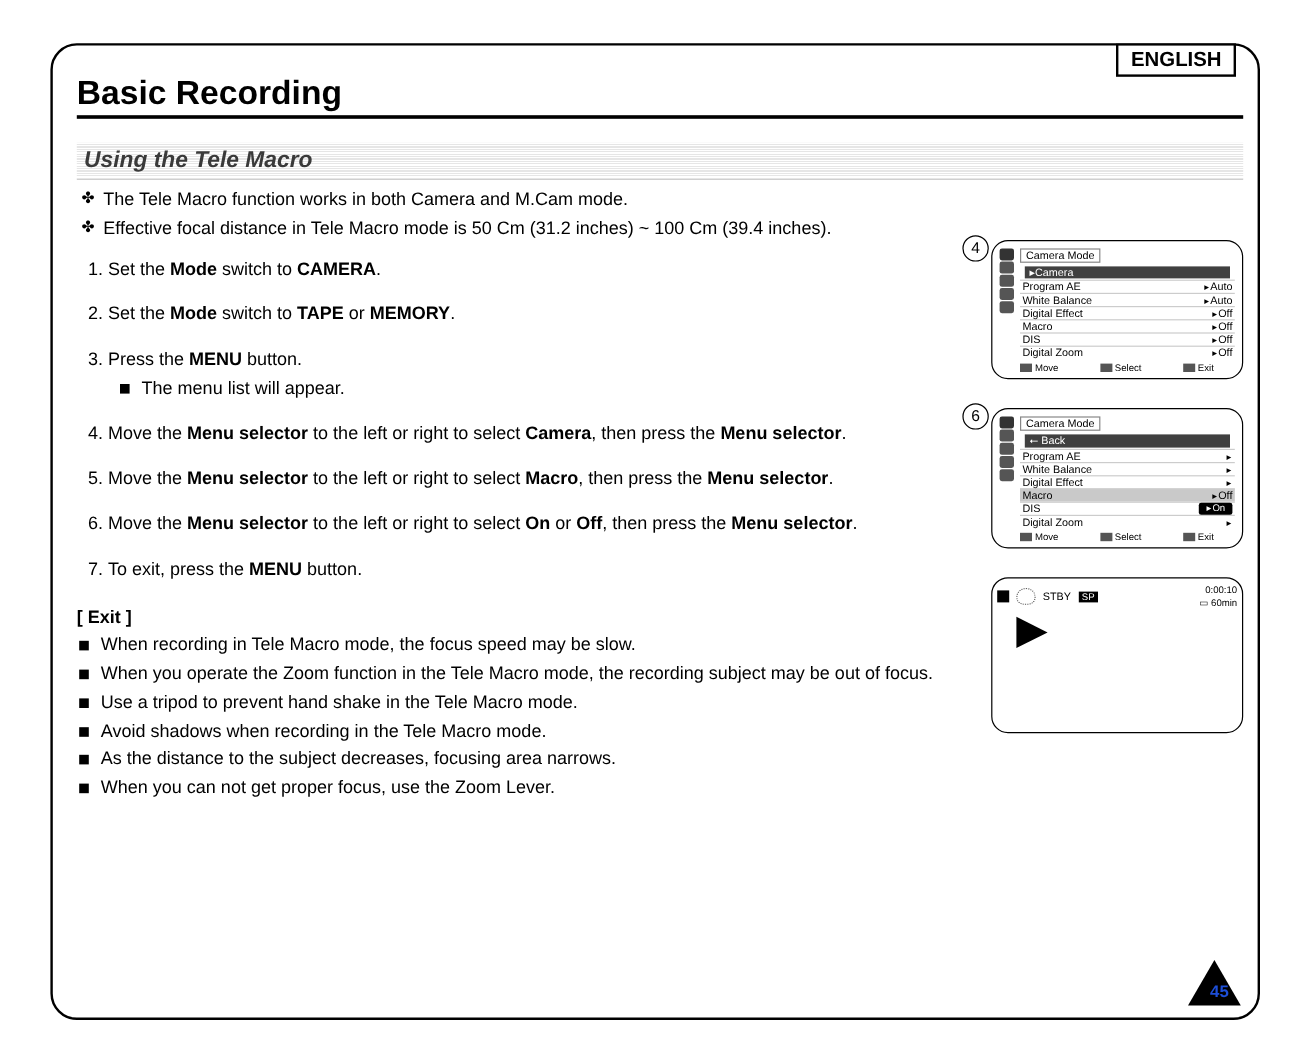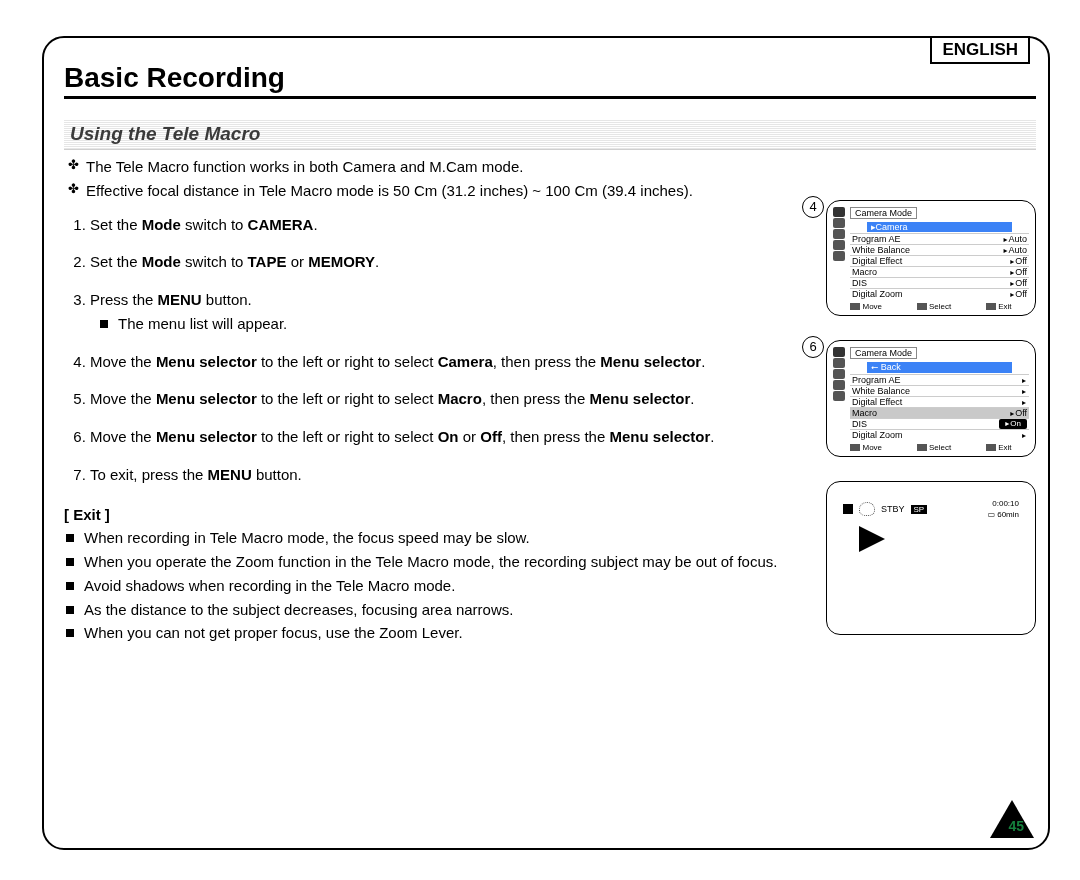--- a/index.html
+++ b/index.html
@@ -25,44 +25,44 @@
   .notes li{position:relative;padding-left:20px;margin:2px 0}
   .notes li:before{content:"";position:absolute;left:2px;top:7px;width:8px;height:8px;background:#000}
   b{font-weight:bold}
 
   
   .figwrap{position:relative;margin-bottom:24px}
   .callout{position:absolute;left:-24px;top:-4px;width:20px;height:20px;border:1.5px solid #000;border-radius:50%;
     font-size:13px;line-height:20px;text-align:center;background:#fff}
   .osd{border:1.5px solid #000;border-radius:14px;background:#fff;padding:6px 6px 4px 6px;font-size:9px}
   .osd .title{background:#fff;border:1px solid #888;display:inline-block;padding:0 4px;margin-bottom:2px}
-  .osd .hl{background:#3b82f6;color:#fff;padding:0 4px;display:block;margin:1px 17px}
+  .osd .hl{background:#404040;color:#fff;padding:0 4px;display:block;margin:1px 4px}
   .osd .row{display:flex;justify-content:space-between;border-top:1px solid #ccc;padding:0 2px}
   .osd .row span:last-child:before{content:"▸";font-size:8px;margin-right:1px}
   .osd .foot{display:flex;justify-content:space-around;margin-top:3px;font-size:8px}
   .osd .foot span:before{content:"";display:inline-block;width:10px;height:7px;background:#555;margin-right:2px;vertical-align:middle}
   .sidecol{display:flex}
   .iconstack{width:14px;display:flex;flex-direction:column;gap:1px;margin-right:3px}
   .iconstack i{display:block;width:12px;height:10px;background:#555;border-radius:2px}
   .iconstack i.cam{background:#333}
   .menurows{flex:1}
   .selrow{background:#c9c9c9}
   .onpill{background:#000;color:#fff;font-size:8px;padding:0 6px;float:right;border-radius:2px}
 
-  .status{border:1.5px solid #000;border-radius:14px;background:#fff;padding:16px;font-size:9px;height:120px;position:relative}
+  .status{border:1.5px solid #000;border-radius:14px;background:#fff;padding:4px;font-size:9px;height:120px;position:relative}
   .status .top{display:flex;justify-content:space-between;align-items:center}
   .status .rec{width:10px;height:10px;background:#000}
   .status .play{width:0;height:0;border-left:26px solid #000;border-top:13px solid transparent;border-bottom:13px solid transparent;margin:6px 0 0 16px}
   .status .sp{background:#000;color:#fff;font-size:8px;padding:0 3px}
   .status .rt{text-align:right;font-size:8px;line-height:1.4}
 
   
   .pgnum{position:absolute;right:14px;bottom:10px}
   .pgnum .tri{width:0;height:0;border-left:22px solid transparent;border-right:22px solid transparent;border-bottom:38px solid #000;position:relative}
-  .pgnum .n{position:absolute;right:10px;bottom:4px;color:#15803d;font-weight:bold;font-size:14px}
+  .pgnum .n{position:absolute;right:10px;bottom:4px;color:#1d4ed8;font-weight:bold;font-size:14px}
 
   .macro-icon{display:inline-block;width:14px;height:12px;border:1px dotted #555;border-radius:50% 50% 40% 40%;vertical-align:middle}
 </style>
 </head>
 <body>
 
 <div class="page">
   <div class="inner">
     <div class="lang-box">ENGLISH</div>
 
@@ -83,20 +83,21 @@
               </ul></li>
             <li>Move the <b>Menu selector</b> to the left or right to select <b>Camera</b>, then press the <b>Menu selector</b>.</li>
             <li>Move the <b>Menu selector</b> to the left or right to select <b>Macro</b>, then press the <b>Menu selector</b>.</li>
             <li>Move the <b>Menu selector</b> to the left or right to select <b>On</b> or <b>Off</b>, then press the <b>Menu selector</b>.</li>
             <li>To exit, press the <b>MENU</b> button.</li>
           </ol>
         <div class="notes-h">[ Exit ]</div>
         <ul class="notes" id="notes">
             <li>When recording in Tele Macro mode, the focus speed may be slow.</li>
             <li>When you operate the Zoom function in the Tele Macro mode, the recording subject may be out of focus.</li>
+            <li>Use a tripod to prevent hand shake in the Tele Macro mode.</li>
             <li>Avoid shadows when recording in the Tele Macro mode.</li>
             <li>As the distance to the subject decreases, focusing area narrows.</li>
             <li>When you can not get proper focus, use the Zoom Lever.</li>
           </ul>
       </div>
 
       <div class="rightcol">
 
         <div class="figwrap">
           <div class="callout">4</div>

